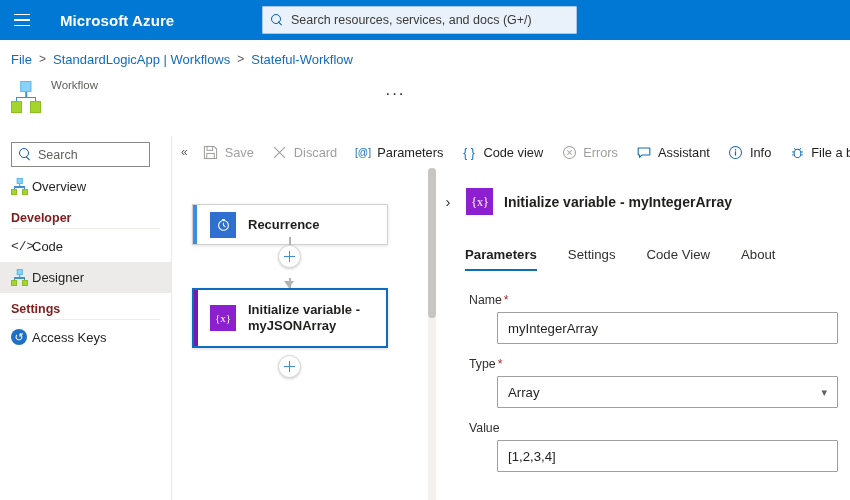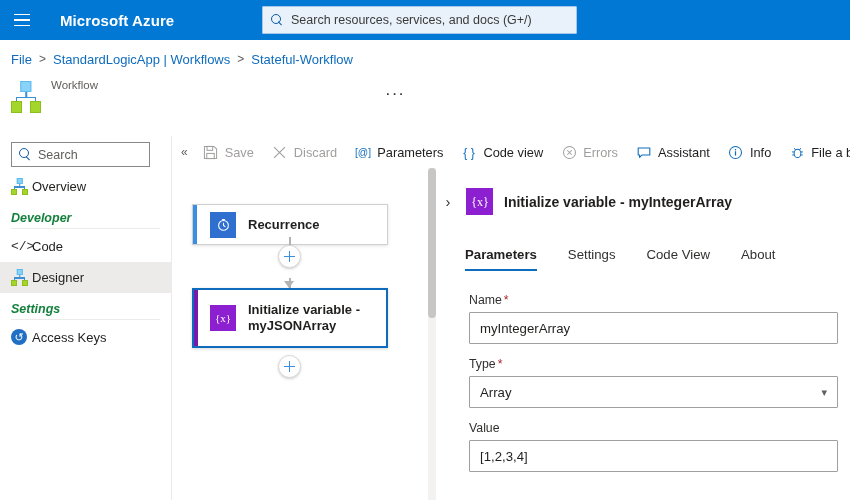--- a/index.html
+++ b/index.html
@@ -83,23 +83,22 @@
   }
   .side-search .ph { font-size: 12.5px; color: #605e5c; }
 
   .nav-item {
     display: flex; align-items: center; gap: 4px; height: 31px;
     padding-left: 11px; cursor: pointer; font-size: 13px; color: #201f1e;
   }
   .nav-item.active { background: #edebe9; }
   .nav-item .ico { width: 17px; height: 17px; flex: 0 0 auto; position: relative; }
   .nav-group {
-    font-size: 12.5px; font-weight: bold; color: #15803d;
+    font-size: 12.5px; font-weight: bold; color: #7f1d1d;
     padding: 9px 11px 3px 11px;
-    font-style: italic;
   }
   .nav-rule { height: 1px; background: #edebe9; margin: 0 11px 2px 11px; }
 
   
   .sitemap { position: relative; }
   .sitemap .top {
     position: absolute; left: 50%; top: 0; transform: translateX(-50%);
     width: 38%; height: 34%; background: #8ad2f7; border: 1px solid #5bbdf0;
   }
   .sitemap .vbar { position: absolute; left: 50%; top: 34%; width: 1.5px; height: 16%;
@@ -223,21 +222,21 @@
     height: 2.5px; background: #0f6cbd;
   }
 
   .form { padding: 22px 12px 0 32px; }
   .field { margin-bottom: 13px; }
   .flabel { font-size: 12.3px; color: #323130; margin-bottom: 5px; }
   .flabel .req { color: #a4262c; margin-left: 2px; }
   .fbox {
     height: 32px; border: 1px solid #a19f9d; border-radius: 1px;
     display: flex; align-items: center; padding: 0 10px; background: #fff;
-    font-size: 13.2px; color: #201f1e; cursor: text;
+    font-size: 13.2px; color: #201f1e; cursor: text; margin-left: 28px;
   }
   .fbox.select { cursor: pointer; justify-content: space-between; }
   .fbox .chev { color: #605e5c; font-size: 11px; }
 </style>
 </head>
 <body>
 
 <div id="app">
 
   <div class="topbar">

